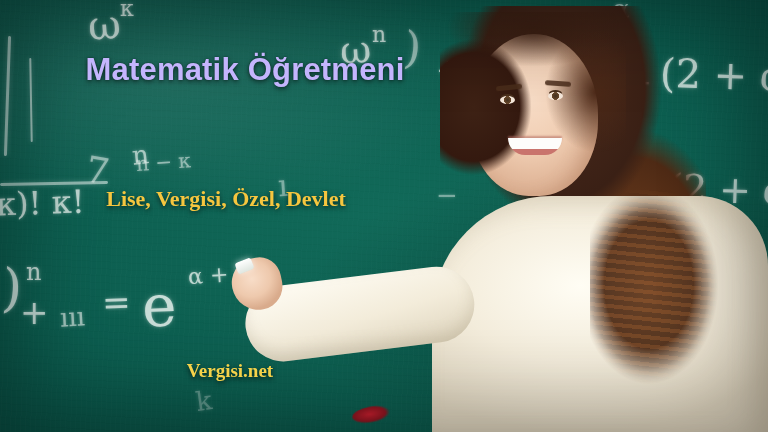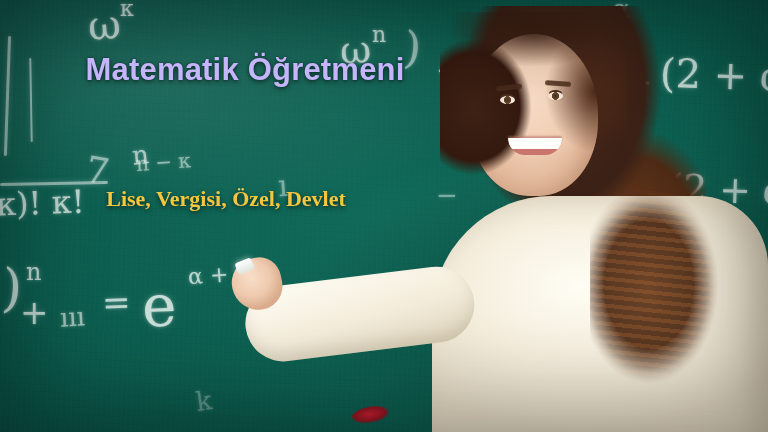--- a/index.html
+++ b/index.html
@@ -151,14 +151,15 @@
   <div class="brow" id="brow-l"></div>
   <div class="brow" id="brow-r"></div>
   <div class="person" id="smile"></div>
   <div class="person" id="hair-strands"></div>
   <div class="person" id="nails"></div>
 
   <div class="vignette"></div>
 
   <div class="title" id="title-line1">Matematik Öğretmeni</div>
   <div id="subtitle">Lise, Vergisi, Özel, Devlet</div>
+  <div id="watermark">Vergisi.net</div>
 
 </div>
 
 </body></html>

